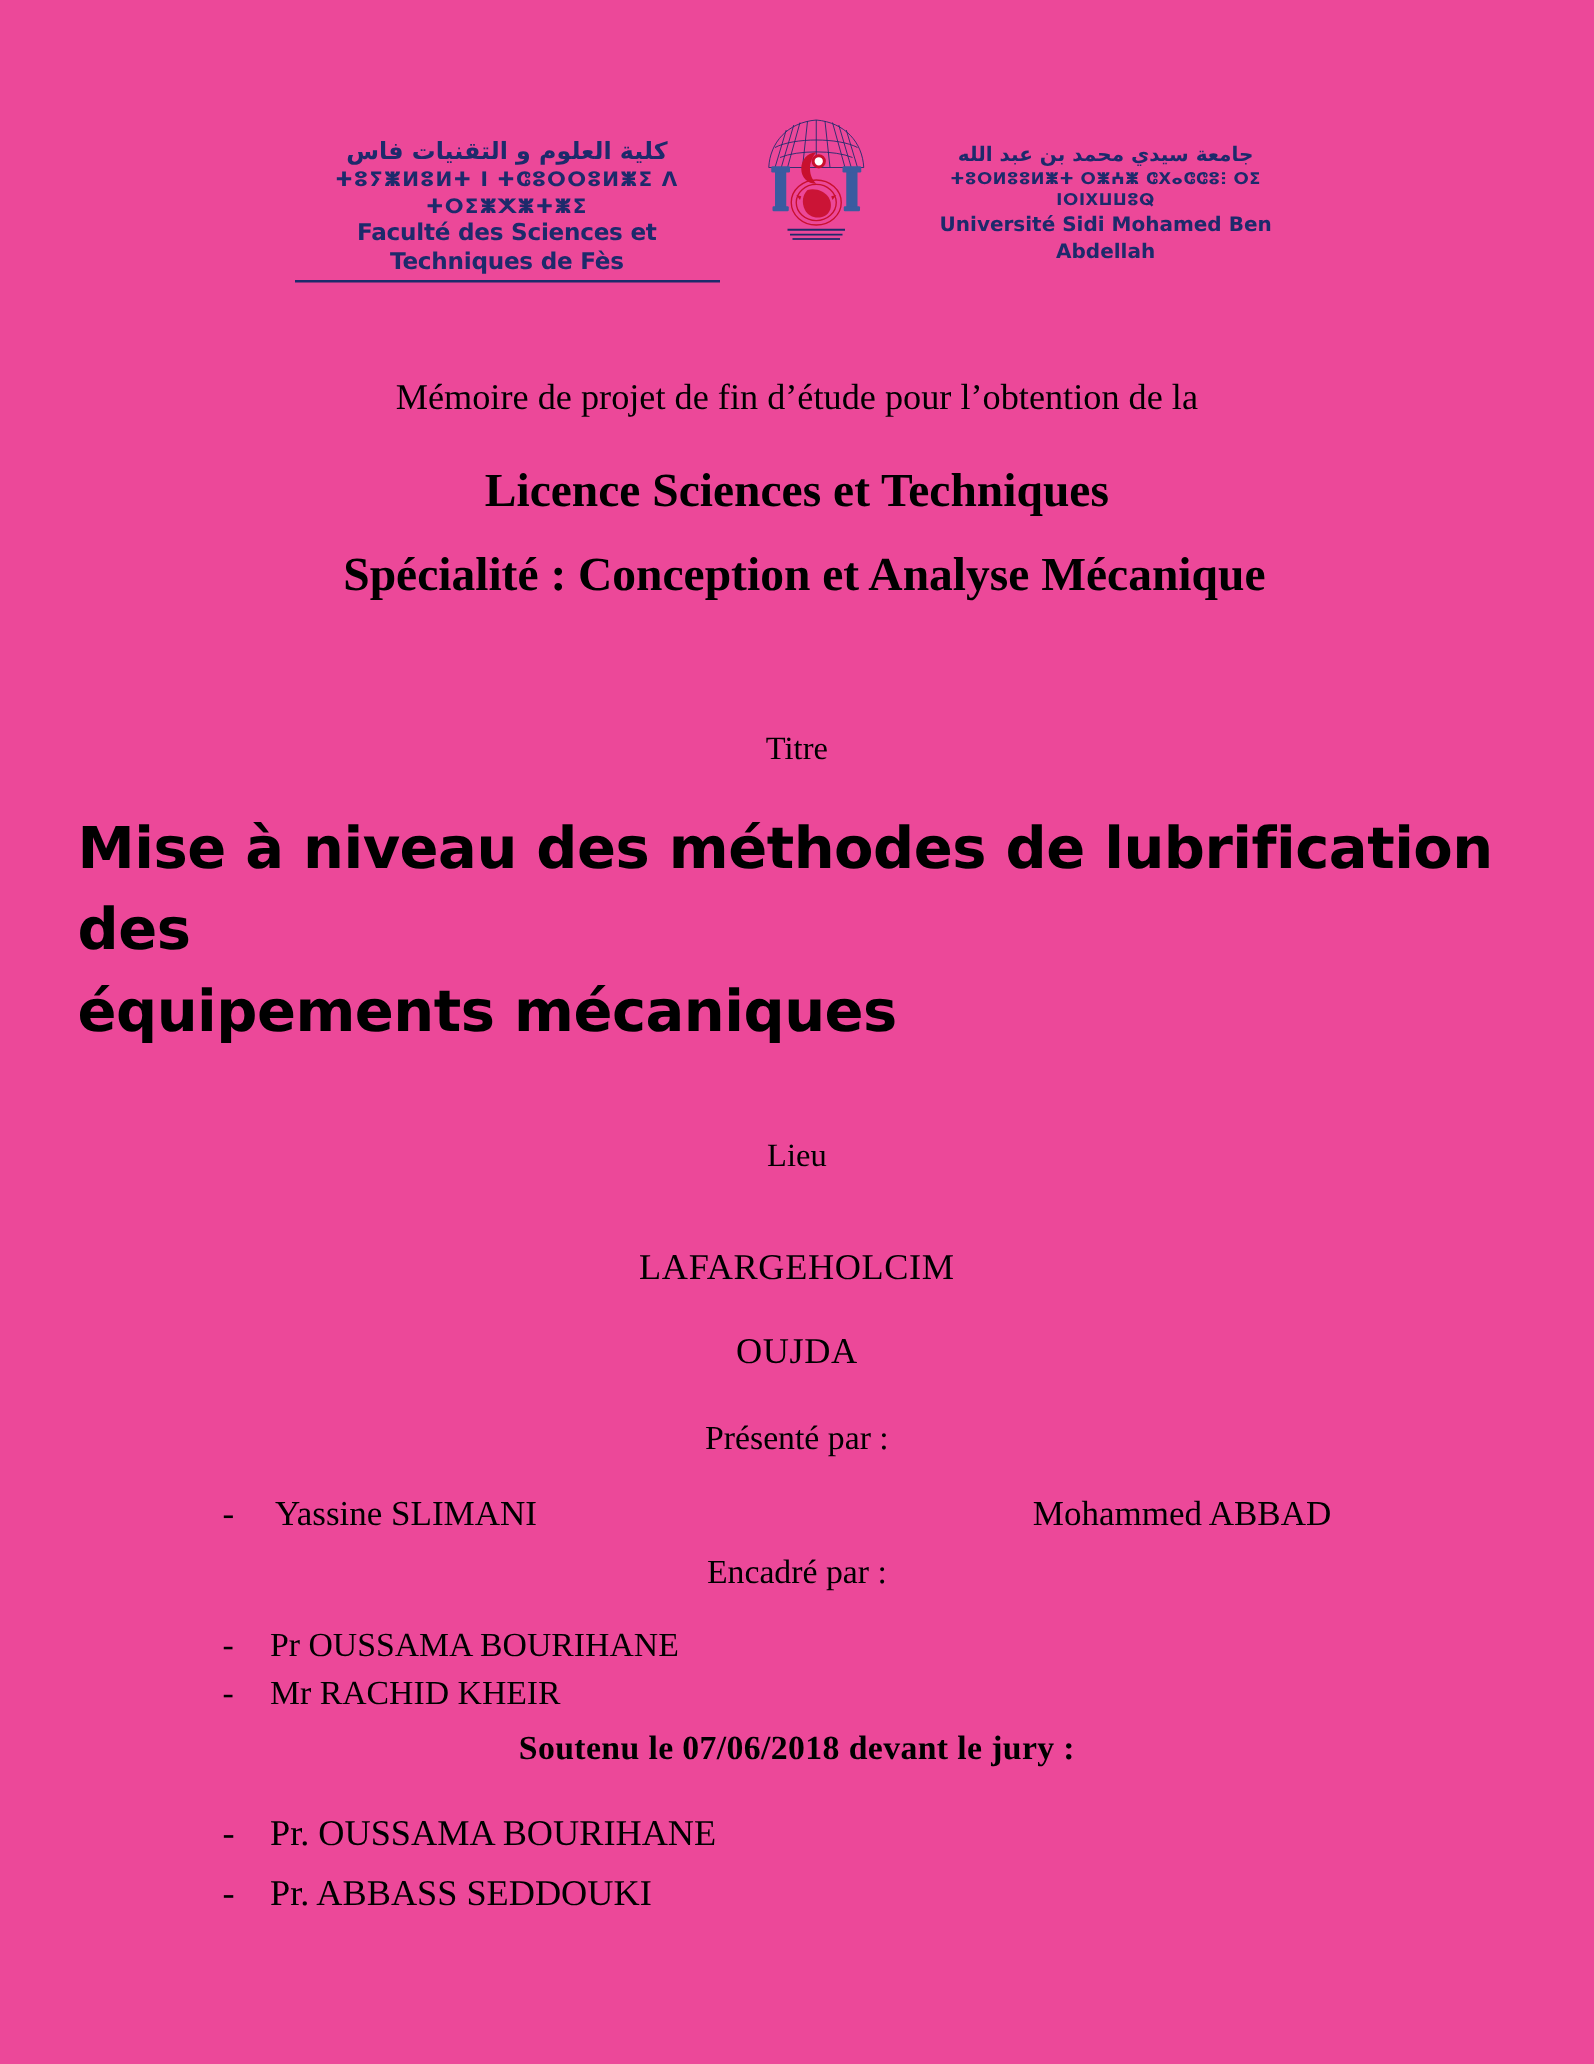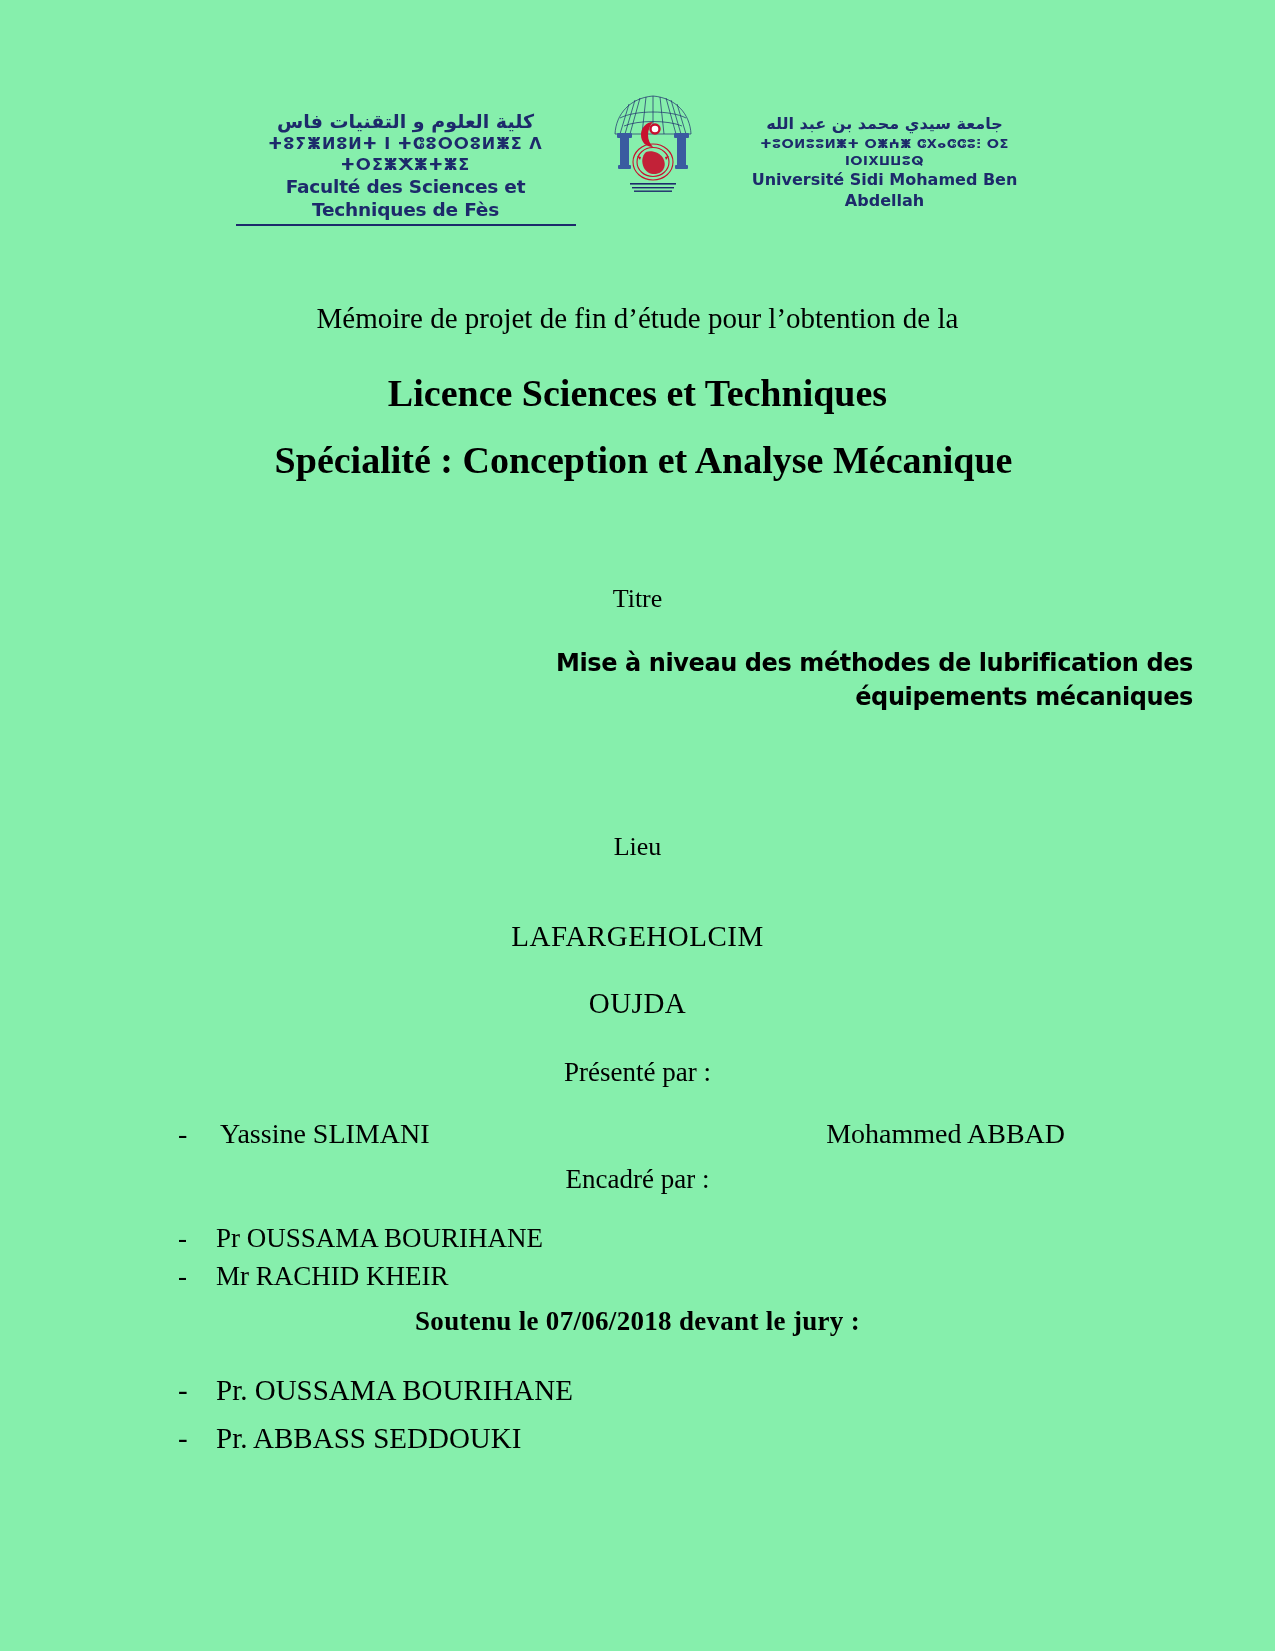--- a/index.html
+++ b/index.html
@@ -13,21 +13,21 @@
     position: relative;
     font-family: "Liberation Serif", "DejaVu Serif", serif;
     color: #000000;
     overflow: hidden;
   }
 
   .page {
     position: relative;
     width: 1275px;
     height: 1651px;
-    background: #86efac;
+    background: #ec4899;
   }
 
   
   .header {
     position: absolute;
     top: 88px;
     left: 0;
     width: 1275px;
     height: 110px;
     display: flex;
@@ -127,34 +127,34 @@
     margin-left: 12px;
   }
 
   .label-titre {
     text-align: center;
     font-size: 26px;
     margin-top: 96px;
   }
 
   .maintitle {
-    text-align: right;
+    text-align: left;
     font-family: "DejaVu Sans", "Liberation Sans", sans-serif;
     font-weight: bold;
-    font-size: 24px;
+    font-size: 46px;
     line-height: 1.42;
     margin-top: 32px;
-    padding: 0 82px;
+    padding: 0 62px;
     letter-spacing: -0.4px;
   }
 
   .label-lieu {
     text-align: center;
     font-size: 26px;
-    margin-top: 118px;
+    margin-top: 68px;
   }
   .lieu-name {
     text-align: center;
     font-size: 29px;
     margin-top: 58px;
     letter-spacing: 0.5px;
   }
   .lieu-city {
     text-align: center;
     font-size: 29px;

